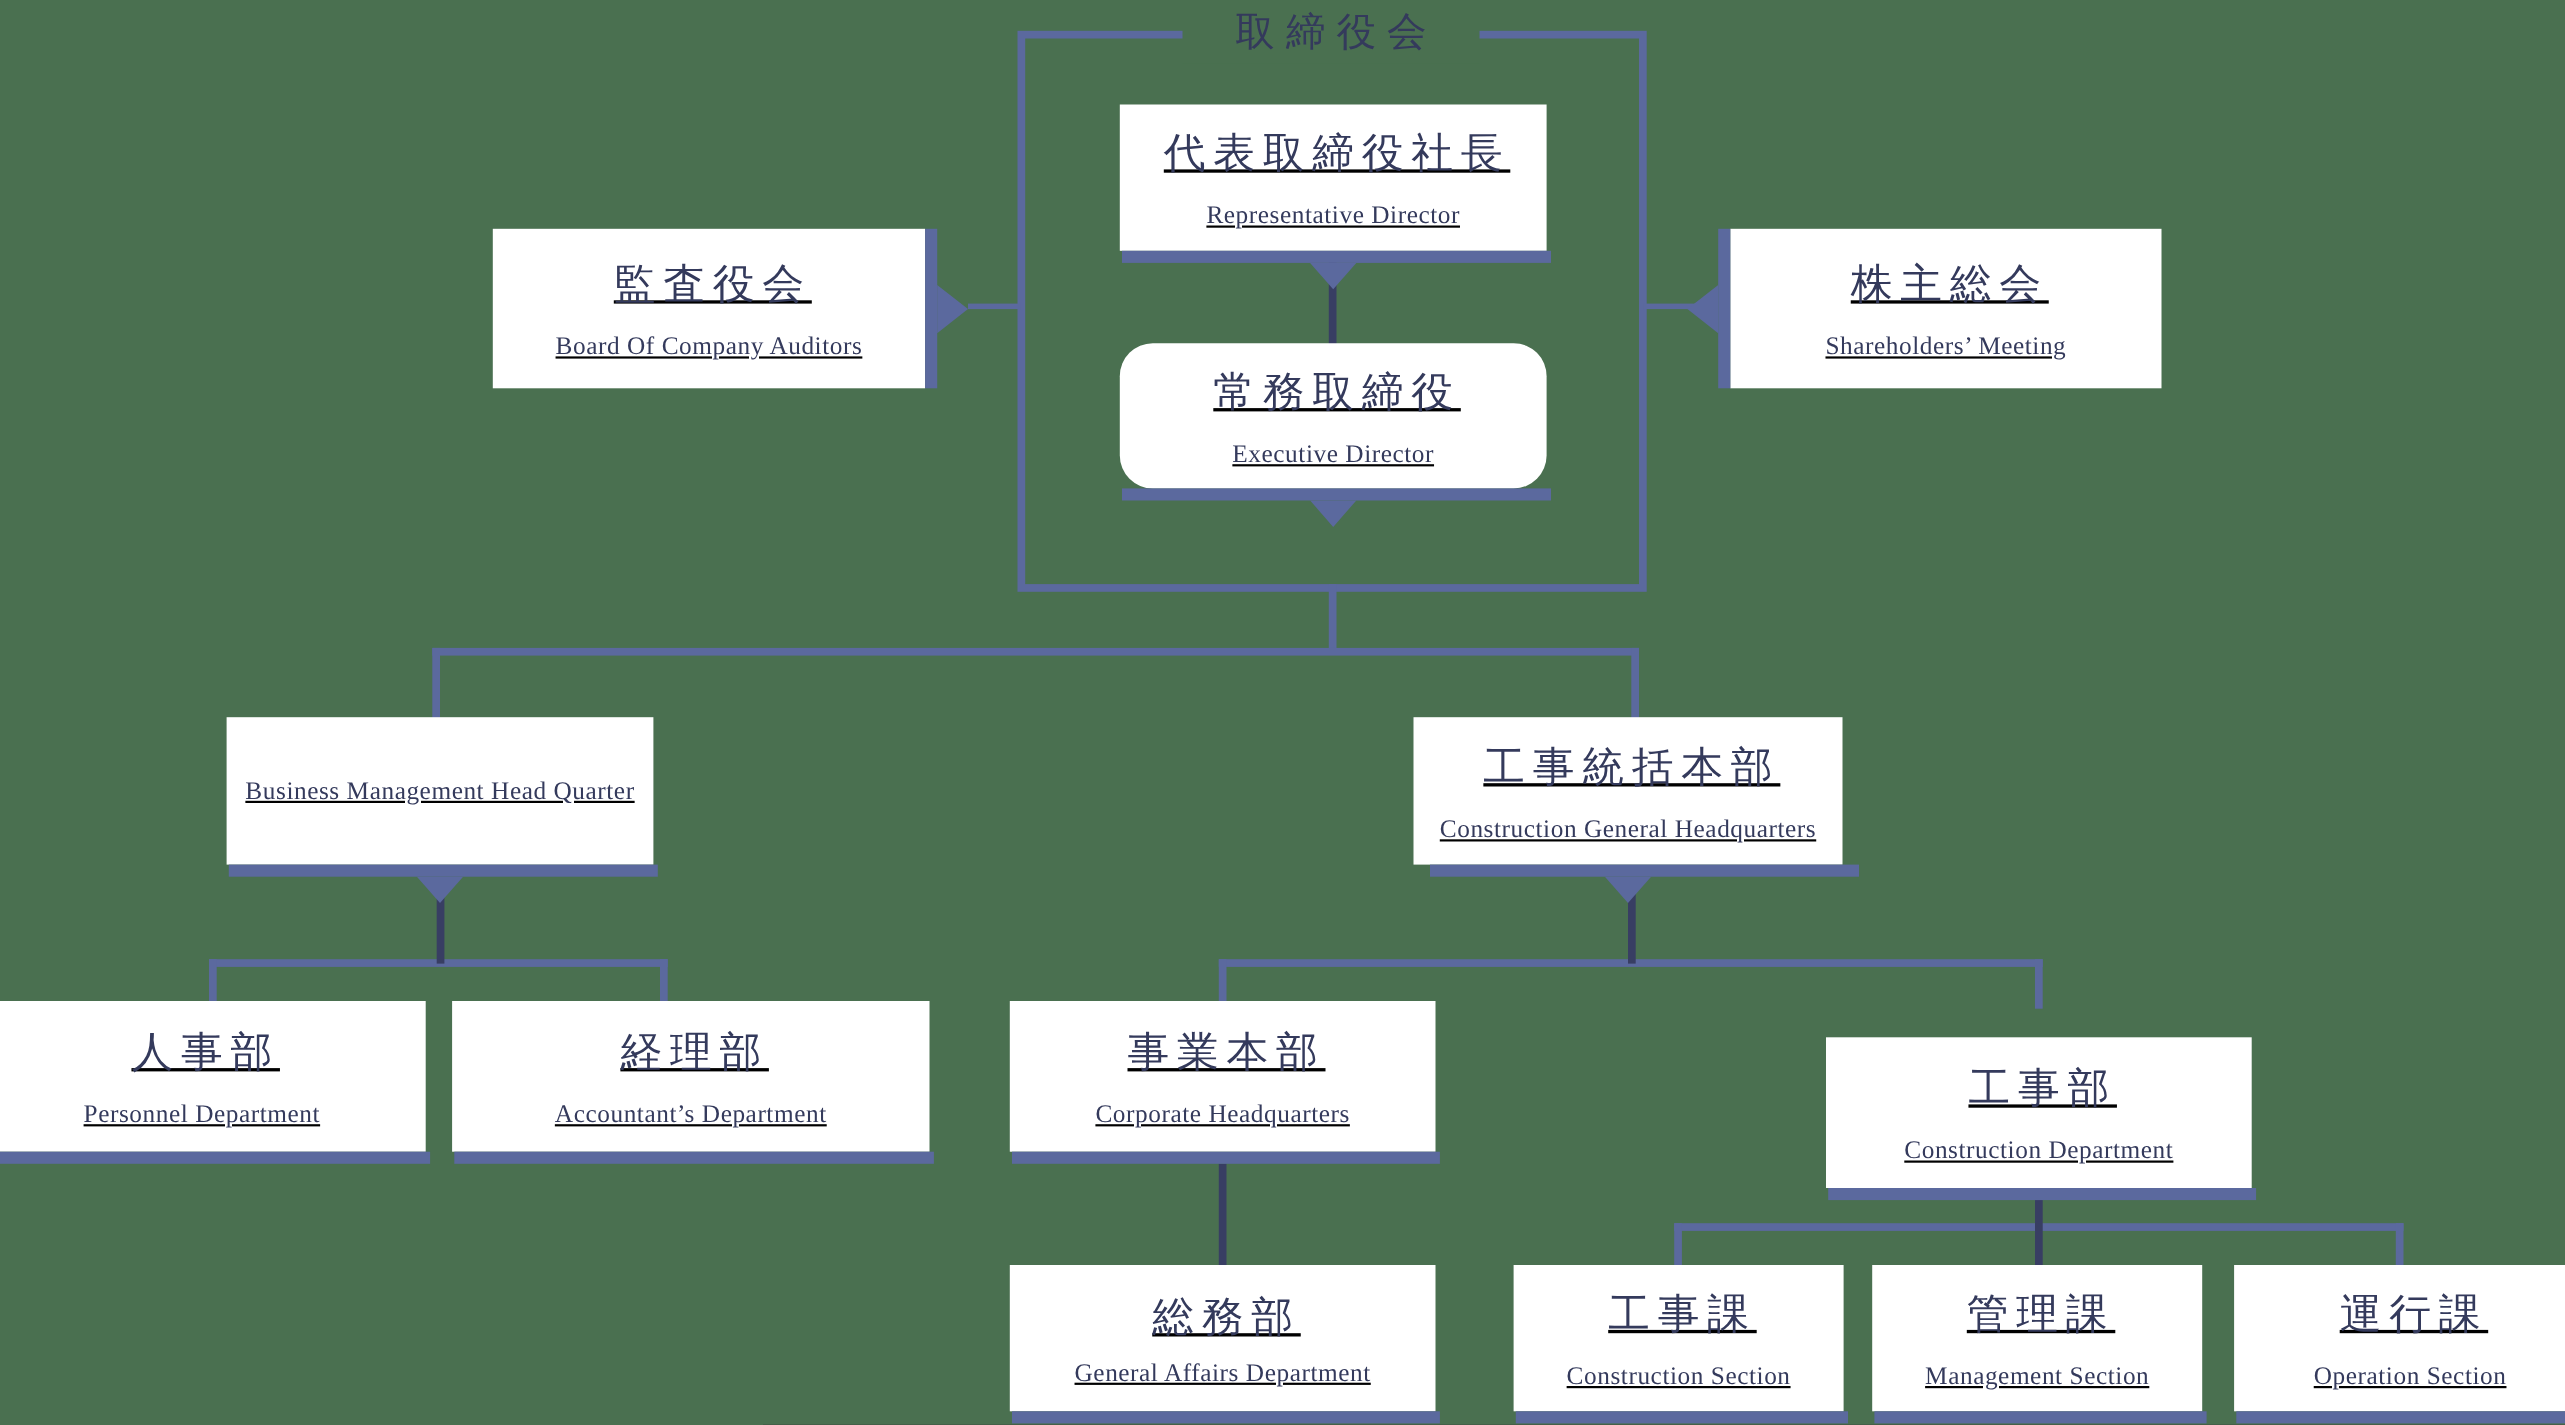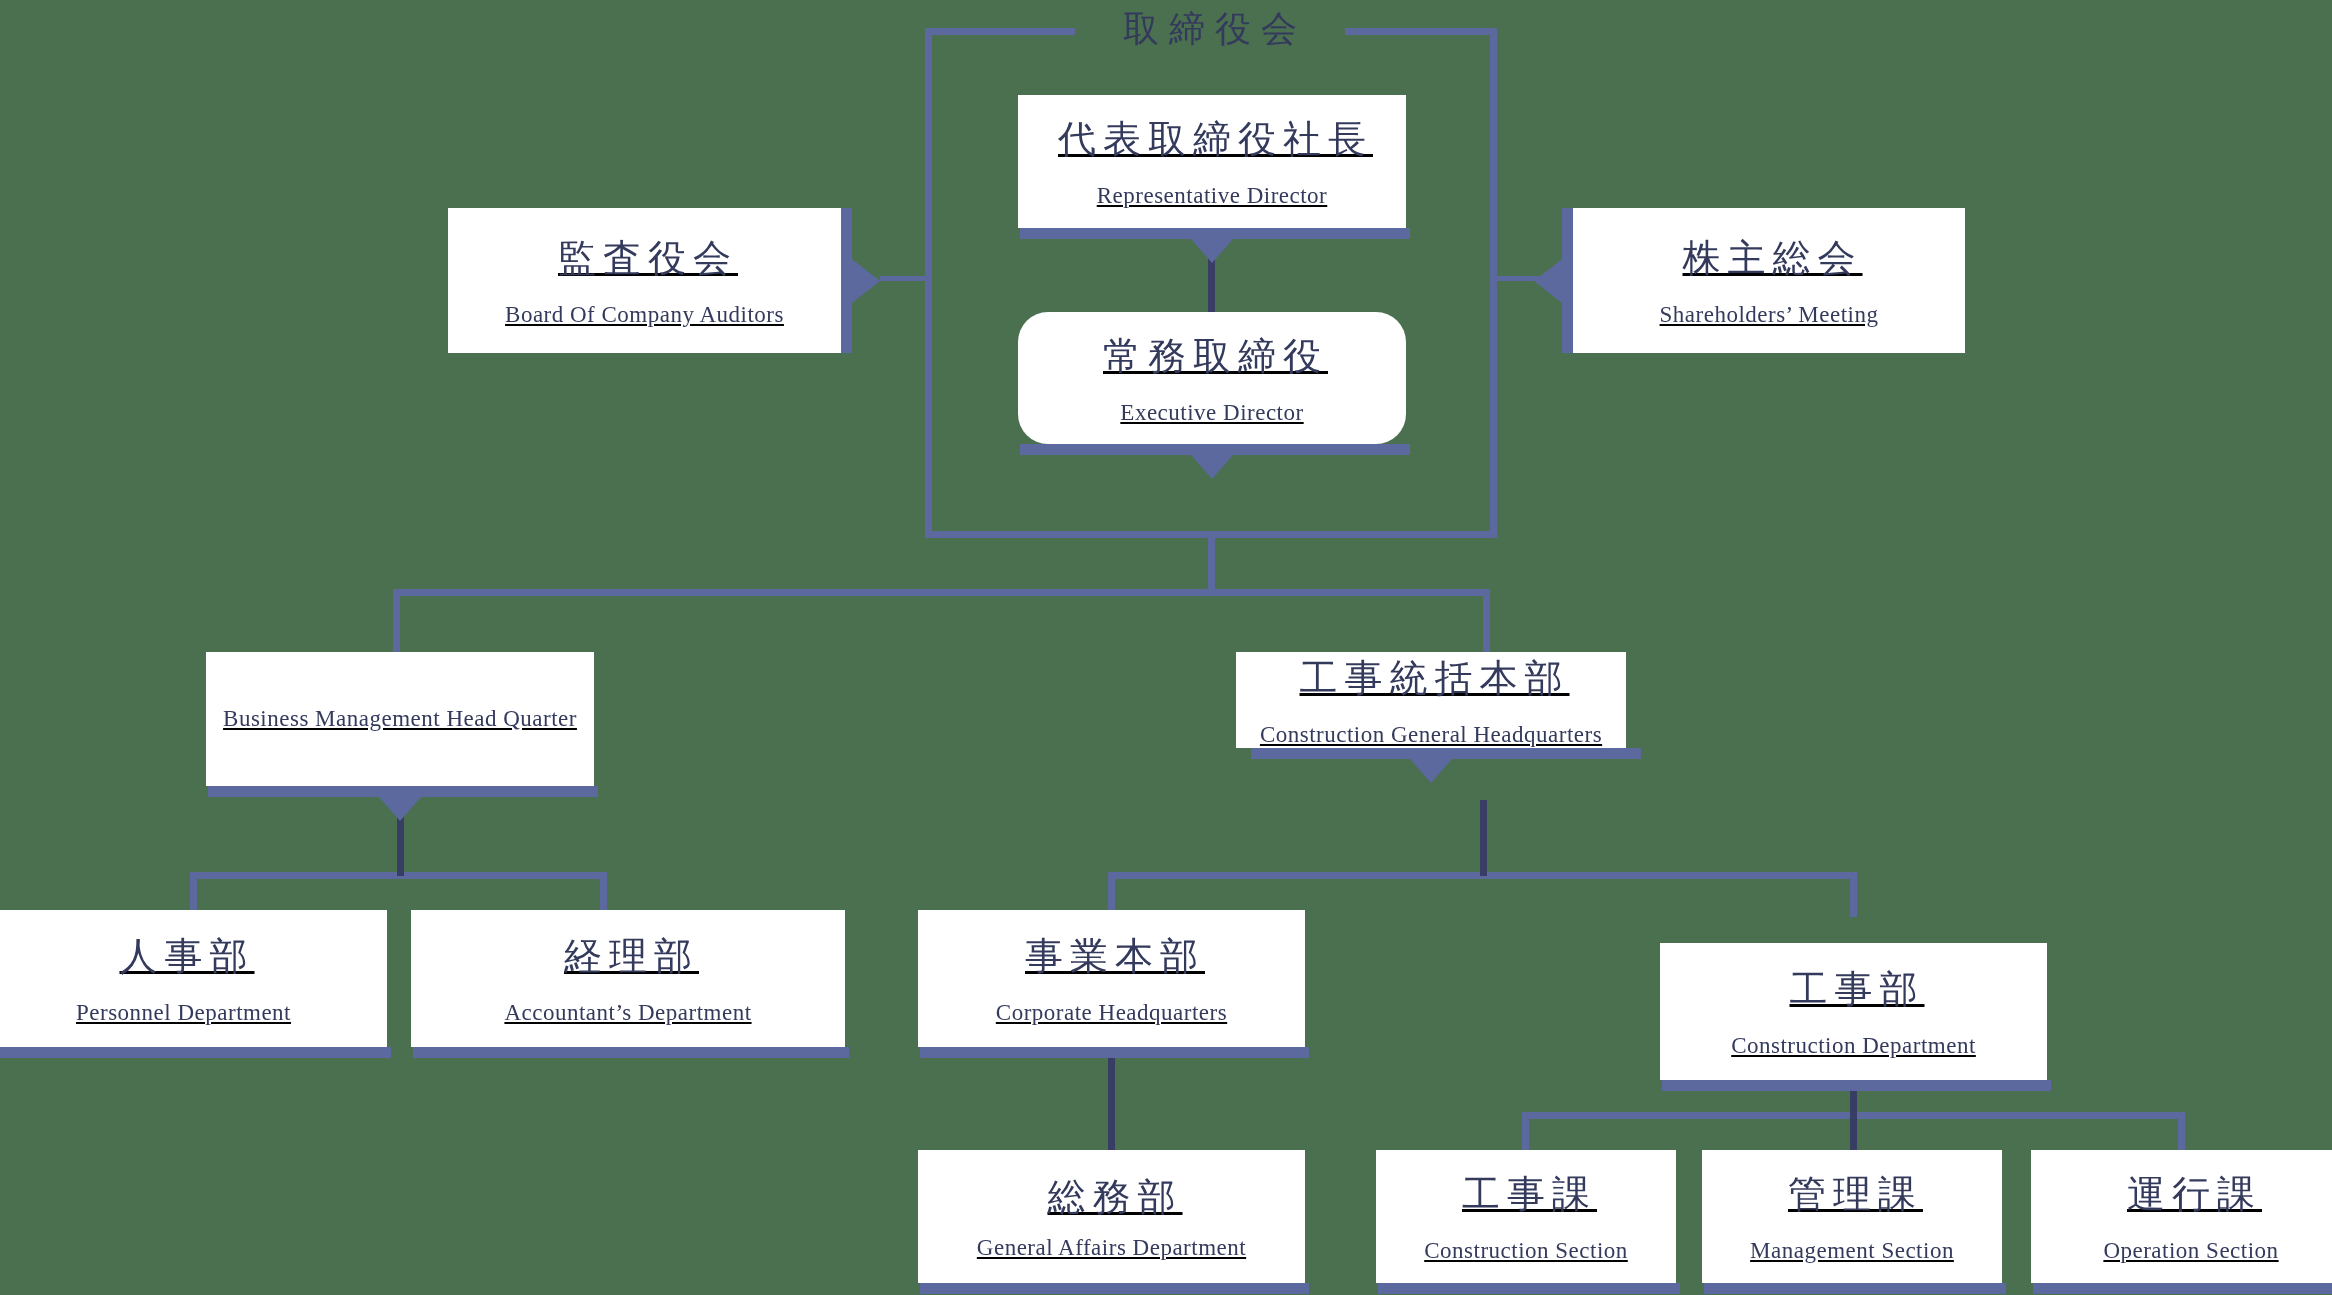--- a/index.html
+++ b/index.html
@@ -193,21 +193,21 @@
     <div class="shadow"></div>
     <div class="arrow-down"></div>
   </div>
 
   <div class="node" style="left:206px; top:652px; width:388px; height:134px;">
     <div class="en">Business Management Head Quarter</div>
     <div class="shadow"></div>
     <div class="arrow-down"></div>
   </div>
 
-  <div class="node" style="left:1236px; top:652px; width:390px; height:96px;">
+  <div class="node" style="left:1285px; top:652px; width:390px; height:134px;">
     <div class="jp">工事統括本部</div>
     <div class="en">Construction General Headquarters</div>
     <div class="shadow offset-right"></div>
     <div class="arrow-down"></div>
   </div>
 
   <div class="node" style="left:-20px; top:910px; width:407px; height:137px;">
     <div class="jp">人事部</div>
     <div class="en">Personnel Department</div>
     <div class="shadow"></div>

